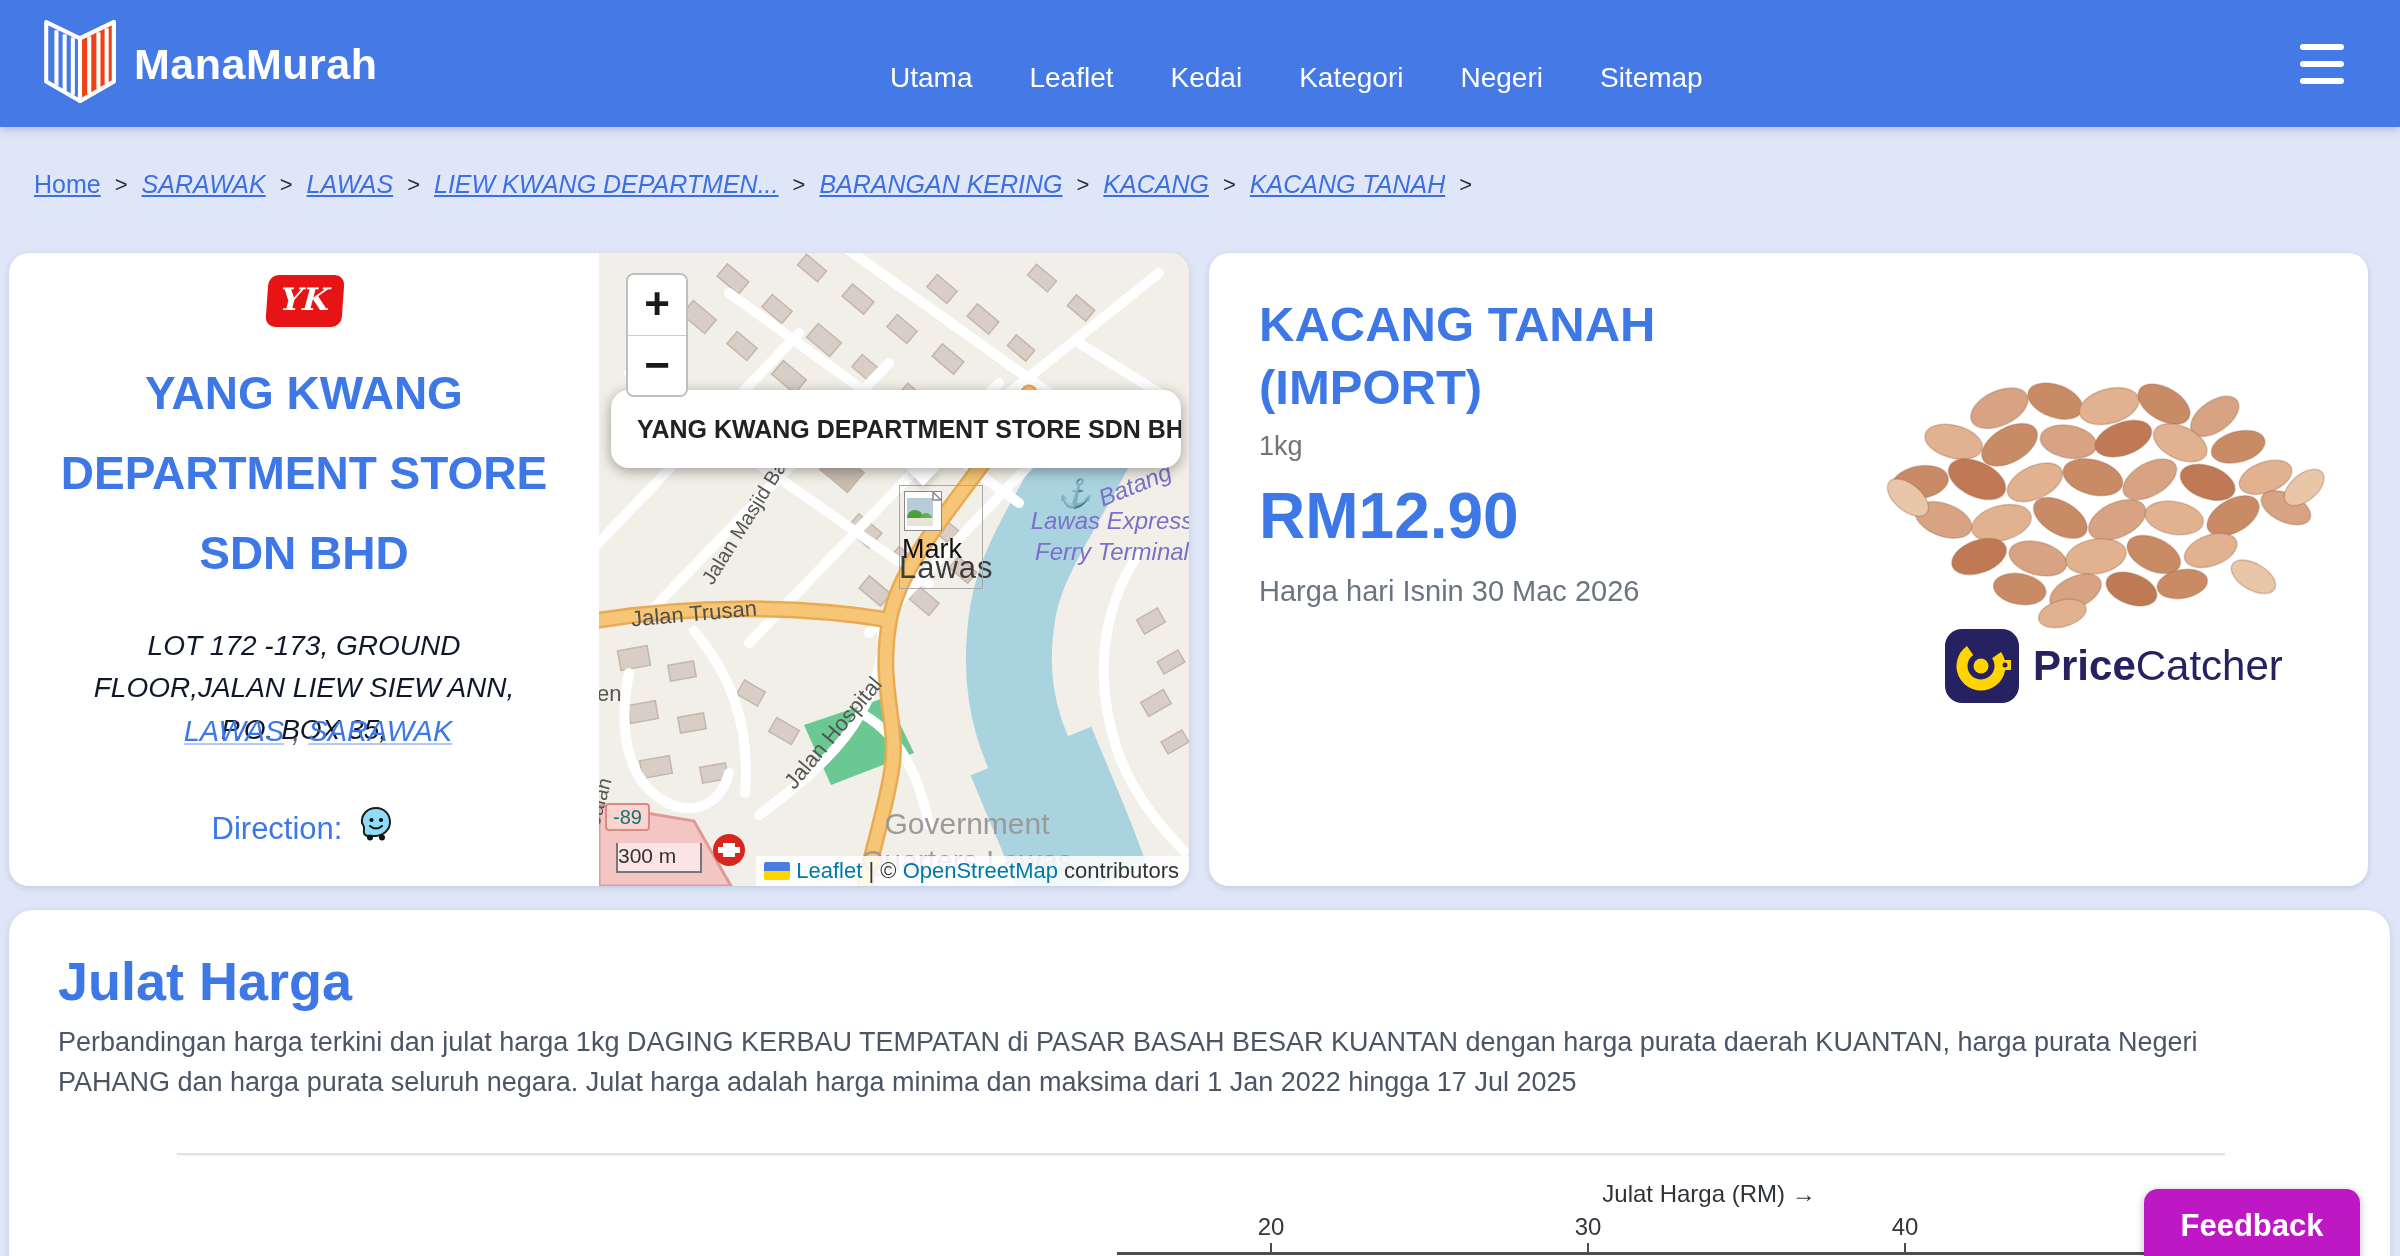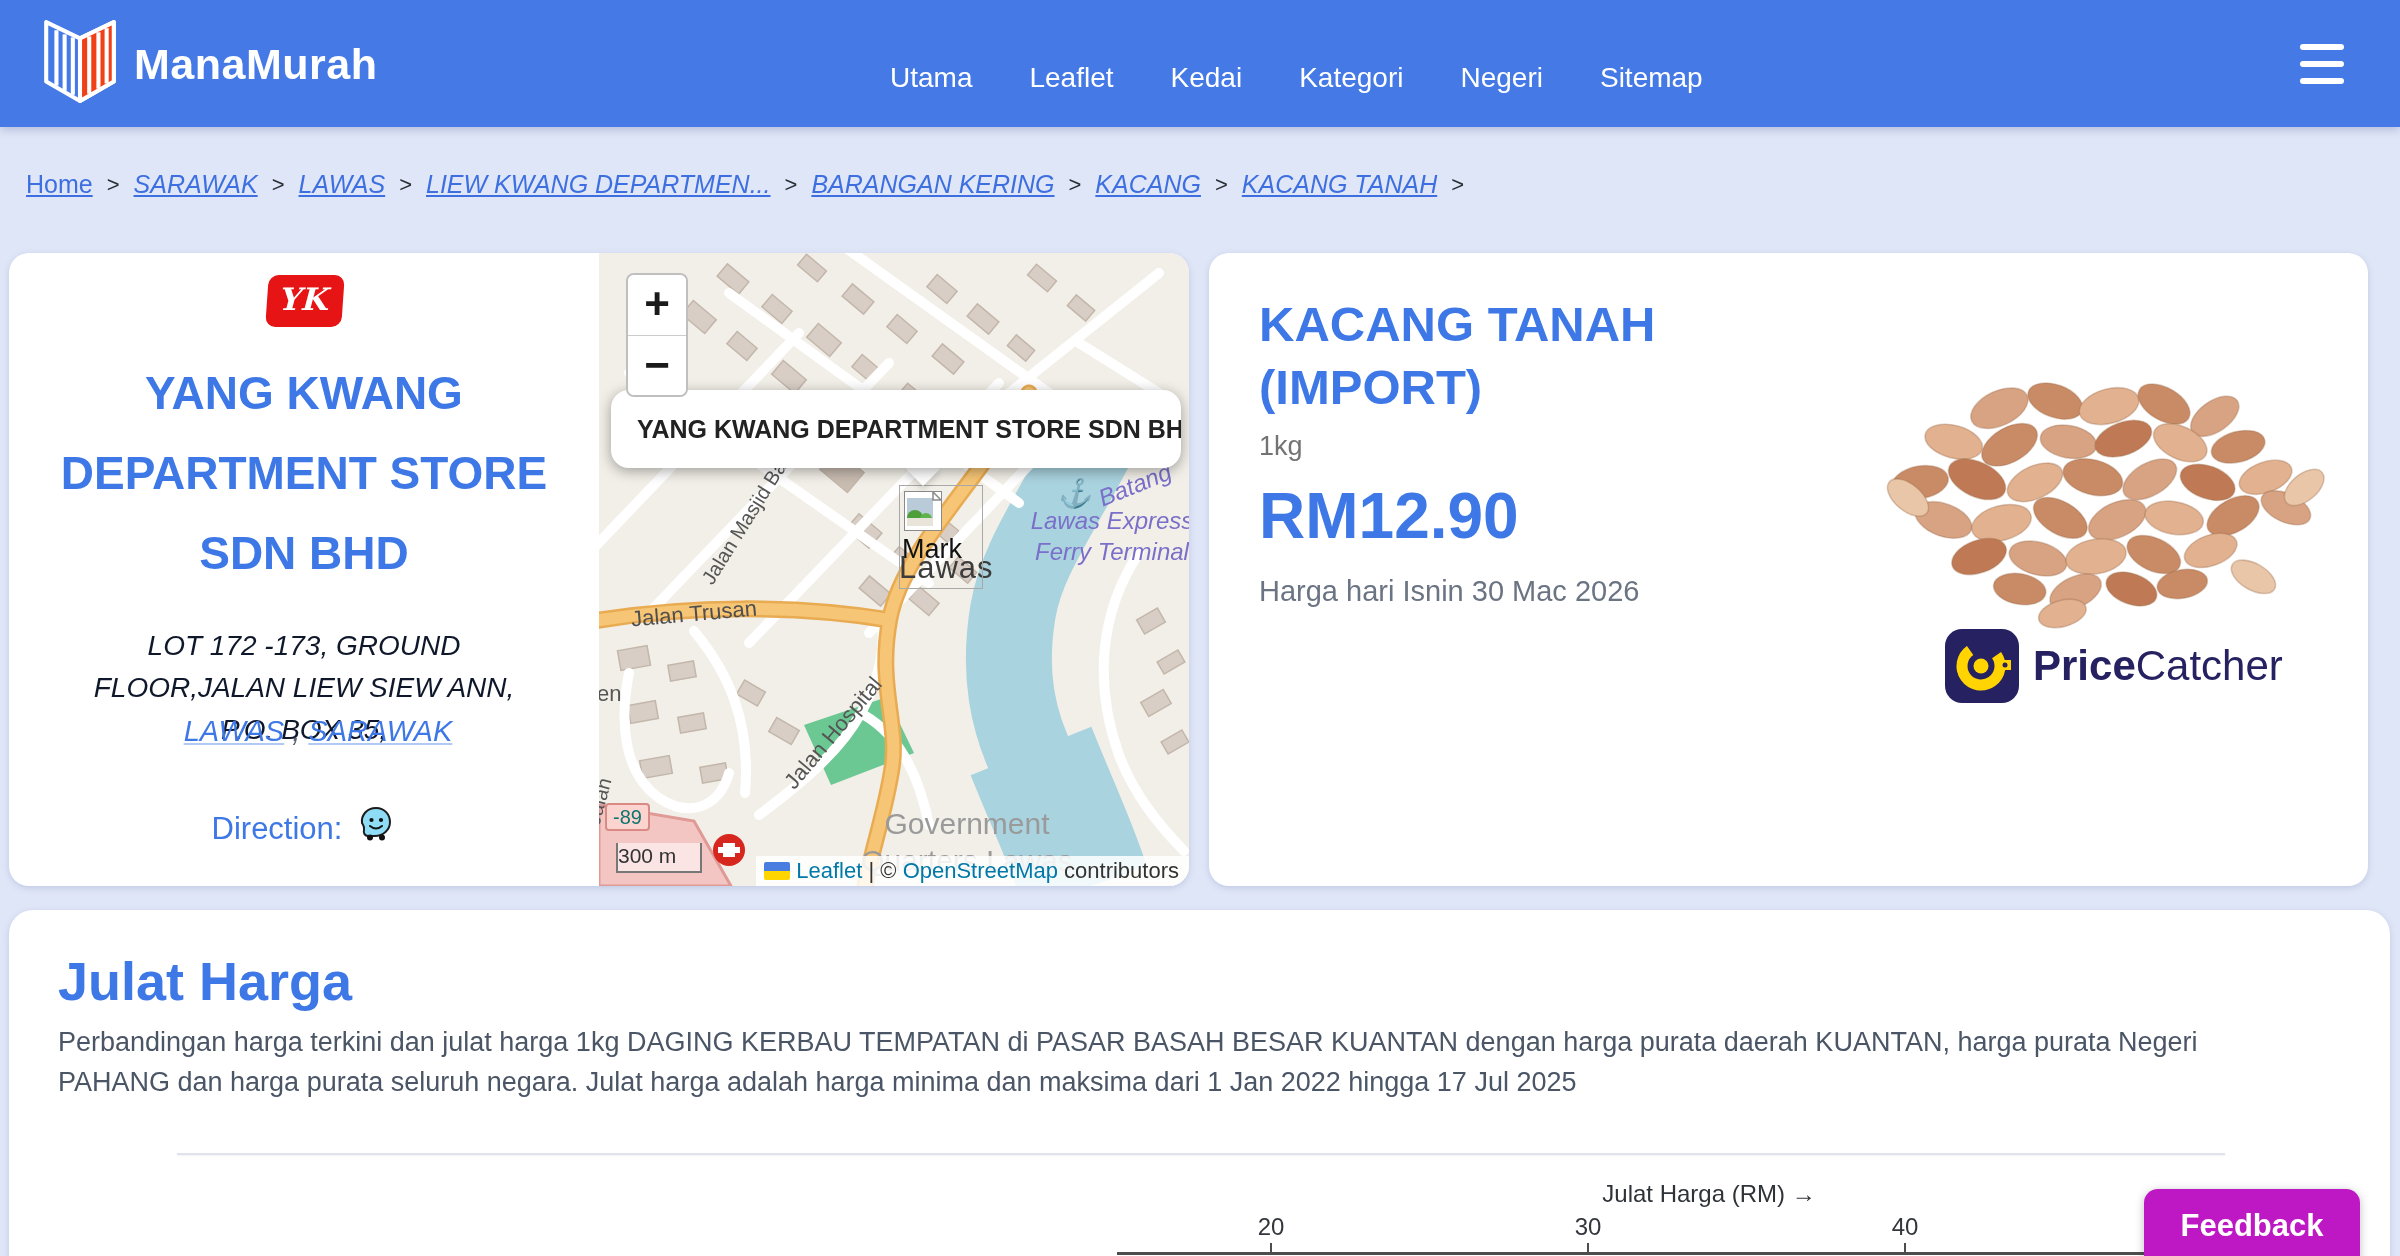--- a/index.html
+++ b/index.html
@@ -12,21 +12,21 @@
             box-shadow:0 3px 8px rgba(50,70,140,.25); z-index:30; }
   .brand { position:absolute; left:44px; top:20px; display:flex; align-items:center; gap:18px; cursor:pointer; }
   .brand-name { color:#fff; font-size:43px; font-weight:700; letter-spacing:.5px; }
   .nav { position:absolute; left:890px; top:0; height:127px; display:flex; align-items:center; gap:57px; }
   .nav a { color:#fff; font-size:28px; font-weight:400;margin-top:28px; }
   .burger { position:absolute; right:56px; top:44px; width:44px; height:40px; display:flex;
             flex-direction:column; justify-content:space-between; cursor:pointer; }
   .burger div { width:44px; height:6px; background:#fff; border-radius:3px; }
 
   
-  .crumbs { position:absolute; left:26px; top:170px; display:flex; align-items:center; gap:14px;
+  .crumbs { position:absolute; left:34px; top:170px; display:flex; align-items:center; gap:14px;
             font-size:25px; white-space:nowrap; }
   .crumbs a { color:#3d6fe0; text-decoration:underline; font-style:italic; font-weight:500; }
   .crumbs a.home { font-style:normal; }
   .crumbs .sep { color:#2b2f36; font-size:22px; font-style:normal; }
 
   
   .card { position:absolute; background:#fff; border-radius:20px; box-shadow:0 2px 6px rgba(110,130,180,.28); }
   .store-card { left:9px; top:253px; width:1180px; height:633px; }
   .product-card { left:1209px; top:253px; width:1159px; height:633px; }
   .range-card { left:9px; top:910px; width:2381px; height:430px; border-radius:24px; }

